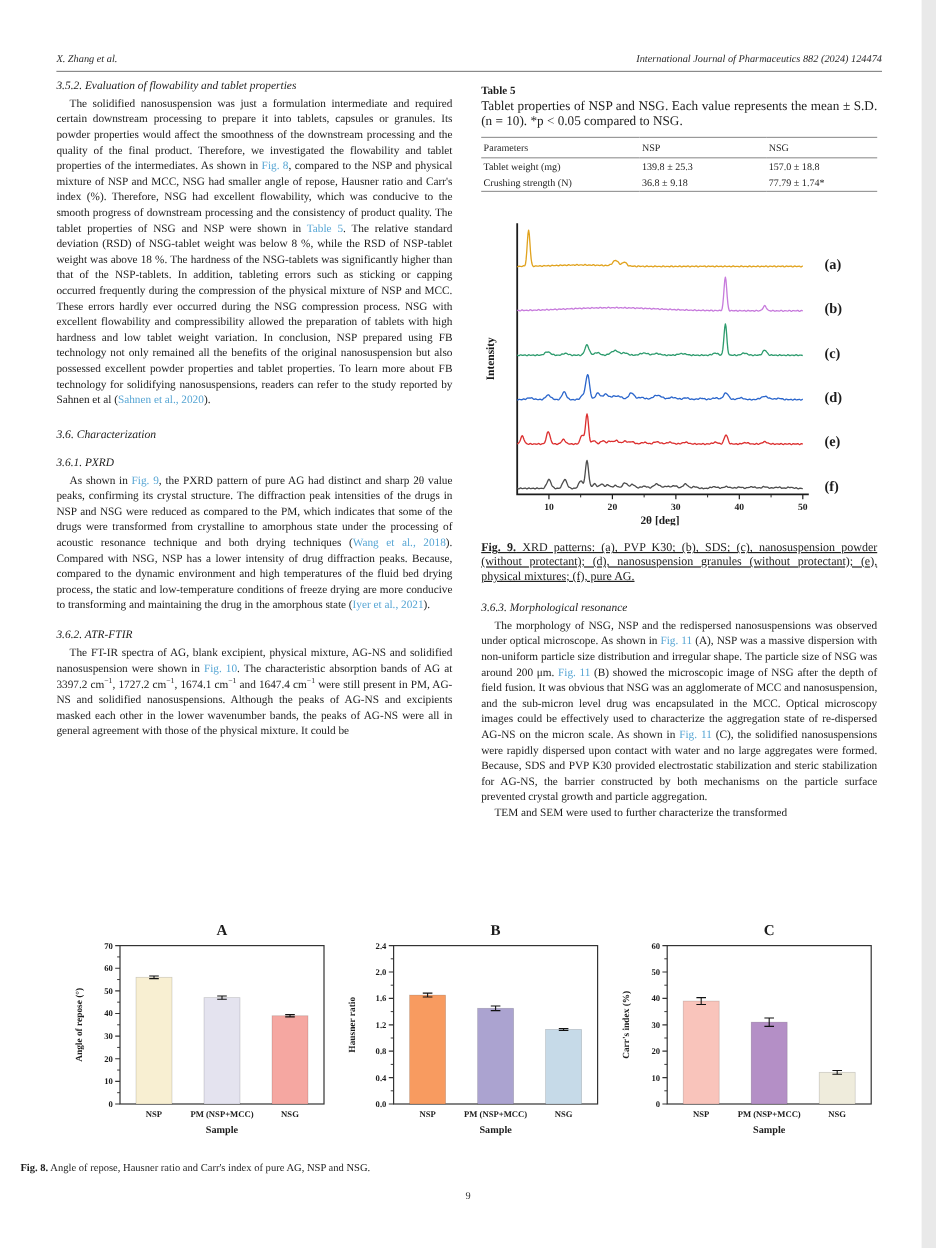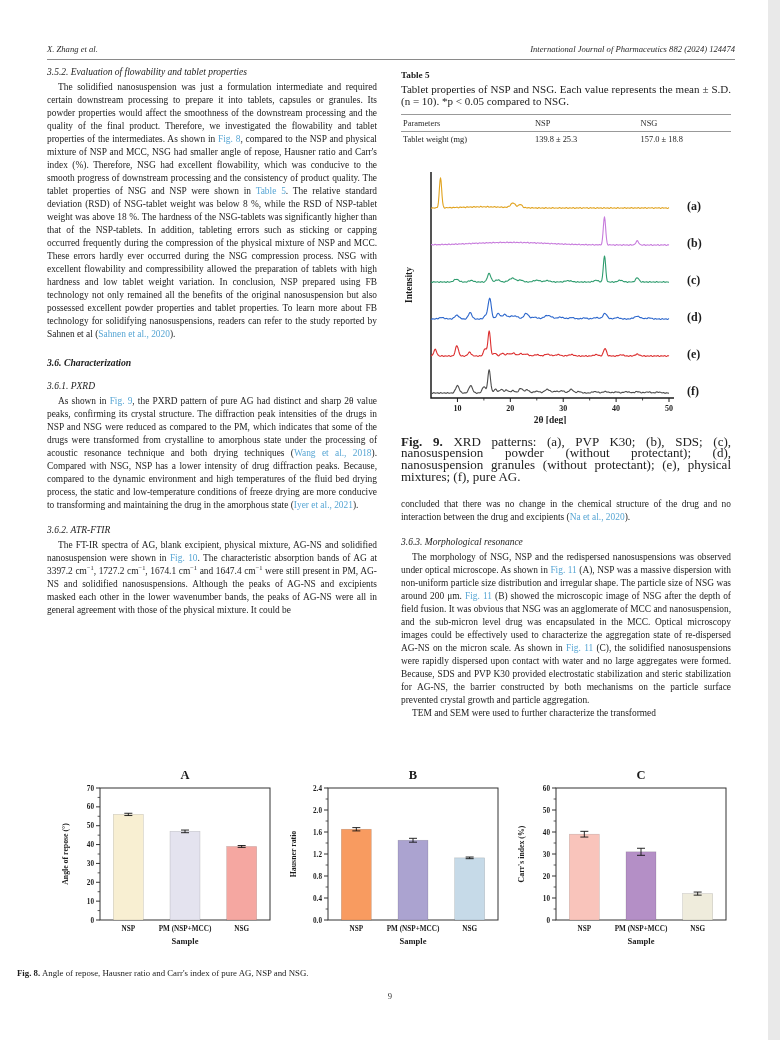--- a/index.html
+++ b/index.html
@@ -6,35 +6,35 @@
   .page{position:relative;width:768px;height:1040px;background:#ffffff;overflow:hidden;
         font-family:"Liberation Serif","DejaVu Serif",serif;color:#1c1c1c;}
   .hdr{position:absolute;top:44px;left:47px;width:688px;display:flex;justify-content:space-between;
        font-style:italic;font-size:8.6px;color:#2a2a2a;}
   .hdr-rule{position:absolute;top:59px;left:47px;width:688px;border-top:1px solid #8a8a8a;}
   .cols{position:absolute;top:67px;left:47px;width:688px;display:flex;gap:24px;}
   .col{width:330px;}
   .subsec{font-style:italic;font-weight:normal;font-size:9.5px;margin:0 0 4px 0;}
   .col .subsec{margin-top:13px;}
   .col .subsec:first-child{margin-top:0;}
-  .sec{font-style:italic;font-weight:bold;font-size:9.7px;margin:16px 0 12px 0;}
+  .sec{font-style:italic;font-weight:normal;font-size:9.7px;margin:16px 0 12px 0;}
   p.body{font-size:9.4px;line-height:13px;text-align:justify;margin:0;}
   p.ind{text-indent:11px;}
   .cite{color:#58a6d4;}
   sup{font-size:6.4px;line-height:0;}
   .tbl-label{font-size:9.2px;font-weight:bold;margin:3px 0 4px 0;}
   .tbl-caption{font-size:11px;line-height:11.6px;text-align:justify;margin:0 0 7px 0;color:#222;}
   table.t5{width:100%;border-collapse:collapse;font-size:8.4px;margin:0 0 16px 0;}
   table.t5 thead tr{border-top:0.9px solid #999;border-bottom:0.9px solid #999;}
   table.t5 tbody tr.last{border-bottom:0.9px solid #999;}
   table.t5 th{text-align:left;font-weight:normal;padding:3.5px 2px;color:#2a2a2a;}
   table.t5 td{padding:2.5px 2px 2px 2px;}
   table.t5 th:nth-child(1),table.t5 td:nth-child(1){width:40%;}
   table.t5 th:nth-child(2),table.t5 td:nth-child(2){width:32%;}
-  .fig-caption{font-size:13px;line-height:11.8px;text-align:justify;margin:8px 0 15px 0;color:#222;}
+  .fig-caption{font-size:10px;line-height:11.8px;text-align:justify;margin:8px 0 15px 0;color:#222;text-decoration:underline;}
   .xrd-wrap{width:330px;margin:2px 0 0 0;}
   .fig8-row{position:absolute;top:766px;left:58px;display:flex;gap:6px;}
   .fig8-caption{position:absolute;top:959px;left:17px;width:780px;text-align:left;font-size:8.8px;}
   .pagenum{position:absolute;top:991px;left:0;width:780px;text-align:center;font-size:8.6px;color:#333;}
 </style>
 </head>
 <body>
 
 <div class="page">
 
@@ -68,20 +68,25 @@
               <th>Parameters</th>
               <th>NSP</th>
               <th>NSG</th>
             </tr>
           </thead>
           <tbody>
             <tr>
               <td>Tablet weight (mg)</td>
               <td>139.8 ± 25.3</td>
               <td>157.0 ± 18.8</td>
+            </tr>
+            <tr class="last">
+              <td>Crushing strength (N)</td>
+              <td>36.8 ± 9.18</td>
+              <td>77.79 ± 1.74*</td>
             </tr>
           </tbody>
         </table>
 
       <figure style="margin:0">
         <div class="xrd-wrap"><svg viewBox="0 0 330 262" width="330" height="262">
               <path d="M 30 10 L 30 236 L 273 236" stroke="#1c1c1c" stroke-width="1.5" fill="none"></path>
               <line x1="56.44444444444444" y1="236" x2="56.44444444444444" y2="240" stroke="#1c1c1c" stroke-width="1"></line>
               <text x="56.44444444444444" y="249" font-size="8" text-anchor="middle" font-family="&quot;Liberation Serif&quot;,serif" font-weight="bold" fill="#1c1c1c">10</text>
               <line x1="109.33333333333333" y1="236" x2="109.33333333333333" y2="240" stroke="#1c1c1c" stroke-width="1"></line>
@@ -107,21 +112,20 @@
               <path d="M 30.00 157.41 L 30.53 157.26 L 31.06 156.94 L 31.59 156.79 L 32.12 156.88 L 32.64 156.98 L 33.17 157.03 L 33.70 157.12 L 34.23 156.99 L 34.76 156.66 L 35.29 156.41 L 35.82 156.51 L 36.35 156.81 L 36.88 156.91 L 37.40 156.59 L 37.93 156.07 L 38.46 155.72 L 38.99 155.67 L 39.52 155.71 L 40.05 155.64 L 40.58 155.70 L 41.11 155.67 L 41.64 155.51 L 42.16 155.47 L 42.69 155.80 L 43.22 156.37 L 43.75 156.77 L 44.28 156.75 L 44.81 156.50 L 45.34 156.41 L 45.87 156.61 L 46.40 156.88 L 46.92 156.97 L 47.45 156.99 L 47.98 157.00 L 48.51 156.81 L 49.04 156.66 L 49.57 156.80 L 50.10 157.14 L 50.63 157.28 L 51.16 156.97 L 51.68 156.35 L 52.21 155.82 L 52.74 155.53 L 53.27 155.28 L 53.80 154.80 L 54.33 154.15 L 54.86 153.66 L 55.39 153.19 L 55.92 152.94 L 56.44 153.19 L 56.97 153.87 L 57.50 154.57 L 58.03 154.95 L 58.56 155.10 L 59.09 155.37 L 59.62 155.92 L 60.15 156.52 L 60.68 156.87 L 61.20 156.91 L 61.73 156.91 L 62.26 156.87 L 62.79 156.77 L 63.32 156.87 L 63.85 157.15 L 64.38 157.26 L 64.91 156.89 L 65.44 156.14 L 65.96 155.33 L 66.49 154.66 L 67.02 153.94 L 67.55 152.93 L 68.08 151.72 L 68.61 150.79 L 69.14 150.46 L 69.67 150.65 L 70.20 151.52 L 70.72 152.90 L 71.25 154.27 L 71.78 155.15 L 72.31 155.56 L 72.84 155.87 L 73.37 156.37 L 73.90 156.92 L 74.43 157.22 L 74.96 157.16 L 75.48 156.99 L 76.01 156.98 L 76.54 156.92 L 77.07 156.96 L 77.60 157.18 L 78.13 157.34 L 78.66 157.18 L 79.19 156.78 L 79.72 156.51 L 80.24 156.62 L 80.77 156.88 L 81.30 156.86 L 81.83 156.35 L 82.36 155.55 L 82.89 154.78 L 83.42 154.10 L 83.95 153.43 L 84.48 153.05 L 85.00 152.60 L 85.53 151.51 L 86.06 149.43 L 86.59 146.48 L 87.12 143.11 L 87.65 139.84 L 88.18 137.28 L 88.71 136.15 L 89.24 137.08 L 89.76 140.04 L 90.29 144.20 L 90.82 148.34 L 91.35 151.83 L 91.88 154.30 L 92.41 155.54 L 92.94 155.78 L 93.47 155.59 L 94.00 155.39 L 94.52 155.15 L 95.05 154.53 L 95.58 153.46 L 96.11 152.28 L 96.64 151.50 L 97.17 151.34 L 97.70 151.62 L 98.23 152.19 L 98.76 153.01 L 99.28 153.62 L 99.81 153.84 L 100.34 153.87 L 100.87 153.95 L 101.40 154.03 L 101.93 153.81 L 102.46 153.20 L 102.99 152.49 L 103.52 152.14 L 104.04 152.32 L 104.57 152.77 L 105.10 153.24 L 105.63 153.83 L 106.16 154.22 L 106.69 154.30 L 107.22 154.30 L 107.75 154.48 L 108.28 154.79 L 108.80 154.89 L 109.33 154.58 L 109.86 154.07 L 110.39 153.78 L 110.92 153.86 L 111.45 154.10 L 111.98 154.20 L 112.51 154.27 L 113.04 154.29 L 113.56 154.08 L 114.09 153.89 L 114.62 154.01 L 115.15 154.42 L 115.68 154.76 L 116.21 154.81 L 116.74 154.70 L 117.27 154.80 L 117.80 155.26 L 118.32 155.84 L 118.85 156.18 L 119.38 156.23 L 119.91 156.24 L 120.44 155.94 L 120.97 155.50 L 121.50 155.16 L 122.03 154.92 L 122.56 154.46 L 123.08 153.57 L 123.61 152.47 L 124.14 151.63 L 124.67 151.36 L 125.20 151.51 L 125.73 151.77 L 126.26 152.06 L 126.79 152.54 L 127.32 153.11 L 127.84 153.66 L 128.37 154.38 L 128.90 155.20 L 129.43 155.78 L 129.96 155.84 L 130.49 155.51 L 131.02 155.22 L 131.55 155.24 L 132.08 155.45 L 132.60 155.51 L 133.13 155.34 L 133.66 155.19 L 134.19 155.18 L 134.72 155.17 L 135.25 155.38 L 135.78 155.84 L 136.31 156.24 L 136.84 156.27 L 137.36 156.02 L 137.89 155.88 L 138.42 156.08 L 138.95 156.45 L 139.48 156.62 L 140.01 156.44 L 140.54 156.12 L 141.07 155.91 L 141.60 155.60 L 142.12 155.36 L 142.65 155.29 L 143.18 155.16 L 143.71 154.71 L 144.24 154.03 L 144.77 153.50 L 145.30 153.41 L 145.83 153.62 L 146.36 153.75 L 146.88 153.63 L 147.41 153.44 L 147.94 153.48 L 148.47 153.69 L 149.00 153.90 L 149.53 154.34 L 150.06 154.79 L 150.59 154.96 L 151.12 154.89 L 151.64 154.90 L 152.17 155.28 L 152.70 155.88 L 153.23 156.29 L 153.76 156.29 L 154.29 156.06 L 154.82 155.93 L 155.35 155.95 L 155.88 155.89 L 156.40 155.88 L 156.93 155.88 L 157.46 155.64 L 157.99 155.18 L 158.52 154.84 L 159.05 154.92 L 159.58 155.31 L 160.11 155.61 L 160.64 155.58 L 161.16 155.39 L 161.69 155.37 L 162.22 155.61 L 162.75 155.89 L 163.28 156.13 L 163.81 156.40 L 164.34 156.45 L 164.87 156.24 L 165.40 156.07 L 165.92 156.22 L 166.45 156.58 L 166.98 156.78 L 167.51 156.55 L 168.04 156.07 L 168.57 155.72 L 169.10 155.65 L 169.63 155.68 L 170.16 155.64 L 170.68 155.72 L 171.21 155.71 L 171.74 155.53 L 172.27 155.46 L 172.80 155.75 L 173.33 156.31 L 173.86 156.75 L 174.39 156.79 L 174.92 156.55 L 175.44 156.43 L 175.97 156.58 L 176.50 156.83 L 177.03 156.90 L 177.56 156.92 L 178.09 156.89 L 178.62 156.64 L 179.15 156.38 L 179.68 156.41 L 180.20 156.68 L 180.73 156.83 L 181.26 156.59 L 181.79 156.09 L 182.32 155.74 L 182.85 155.77 L 183.38 155.99 L 183.91 156.11 L 184.44 156.09 L 184.96 156.19 L 185.49 156.15 L 186.02 156.11 L 186.55 156.33 L 187.08 156.79 L 187.61 157.13 L 188.14 157.06 L 188.67 156.69 L 189.20 156.41 L 189.72 156.47 L 190.25 156.69 L 190.78 156.74 L 191.31 156.54 L 191.84 156.32 L 192.37 156.06 L 192.90 155.76 L 193.43 155.69 L 193.96 155.89 L 194.48 156.05 L 195.01 155.89 L 195.54 155.51 L 196.07 155.30 L 196.60 155.51 L 197.13 155.97 L 197.66 156.29 L 198.19 156.33 L 198.72 156.24 L 199.24 156.13 L 199.77 155.82 L 200.30 155.52 L 200.83 155.26 L 201.36 154.79 L 201.89 153.88 L 202.42 152.68 L 202.95 151.71 L 203.48 151.34 L 204.00 151.52 L 204.53 151.92 L 205.06 152.33 L 205.59 152.86 L 206.12 153.66 L 206.65 154.39 L 207.18 155.14 L 207.71 155.96 L 208.24 156.59 L 208.76 156.77 L 209.29 156.56 L 209.82 156.36 L 210.35 156.49 L 210.88 156.83 L 211.41 157.01 L 211.94 156.84 L 212.47 156.49 L 213.00 156.26 L 213.52 156.12 L 214.05 155.94 L 214.58 155.96 L 215.11 156.01 L 215.64 155.83 L 216.17 155.44 L 216.70 155.19 L 217.23 155.39 L 217.76 155.90 L 218.28 156.33 L 218.81 156.42 L 219.34 156.33 L 219.87 156.36 L 220.40 156.57 L 220.93 156.70 L 221.46 156.91 L 221.99 157.13 L 222.52 157.09 L 223.04 156.78 L 223.57 156.54 L 224.10 156.67 L 224.63 157.08 L 225.16 157.37 L 225.69 157.29 L 226.22 156.99 L 226.75 156.80 L 227.28 156.85 L 227.80 156.92 L 228.33 156.95 L 228.86 157.02 L 229.39 156.88 L 229.92 156.48 L 230.45 156.11 L 230.98 156.06 L 231.51 156.27 L 232.04 156.34 L 232.56 156.01 L 233.09 155.42 L 233.62 154.94 L 234.15 154.76 L 234.68 154.69 L 235.21 154.56 L 235.74 154.57 L 236.27 154.50 L 236.80 154.28 L 237.32 154.17 L 237.85 154.44 L 238.38 155.05 L 238.91 155.59 L 239.44 155.75 L 239.97 155.65 L 240.50 155.64 L 241.03 155.91 L 241.56 156.27 L 242.08 156.45 L 242.61 156.58 L 243.14 156.62 L 243.67 156.41 L 244.20 156.18 L 244.73 156.21 L 245.26 156.49 L 245.79 156.68 L 246.32 156.48 L 246.84 156.02 L 247.37 155.70 L 247.90 155.74 L 248.43 155.99 L 248.96 156.15 L 249.49 156.17 L 250.02 156.31 L 250.55 156.28 L 251.08 156.23 L 251.60 156.43 L 252.13 156.88 L 252.66 157.23 L 253.19 157.19 L 253.72 156.84 L 254.25 156.59 L 254.78 156.67 L 255.31 156.96 L 255.84 157.12 L 256.36 157.06 L 256.89 157.01 L 257.42 156.92 L 257.95 156.77 L 258.48 156.84 L 259.01 157.16 L 259.54 157.42 L 260.07 157.31 L 260.60 156.91 L 261.12 156.61 L 261.65 156.68 L 262.18 156.99 L 262.71 157.19 L 263.24 157.13 L 263.77 157.01 L 264.30 156.96 L 264.83 156.83 L 265.36 156.88 L 265.88 157.15 L 266.41 157.39 L 266.94 157.29 L 267.47 156.89 L 268.00 156.59" stroke="#2b66cc" stroke-width="1.1" fill="none" stroke-linejoin="round"></path>
               <text x="286" y="159" font-size="12" text-anchor="start" font-family="&quot;Liberation Serif&quot;,serif" font-weight="bold" fill="#1c1c1c">(d)</text>
               <path d="M 30.00 193.86 L 30.53 193.70 L 31.06 193.26 L 31.59 192.71 L 32.12 191.92 L 32.64 190.66 L 33.17 189.01 L 33.70 187.57 L 34.23 187.07 L 34.76 187.76 L 35.29 189.19 L 35.82 190.67 L 36.35 191.79 L 36.88 192.62 L 37.40 193.29 L 37.93 193.68 L 38.46 193.91 L 38.99 194.18 L 39.52 194.26 L 40.05 194.02 L 40.58 193.66 L 41.11 193.57 L 41.64 193.87 L 42.16 194.26 L 42.69 194.37 L 43.22 194.15 L 43.75 193.91 L 44.28 193.88 L 44.81 193.98 L 45.34 194.02 L 45.87 194.17 L 46.40 194.22 L 46.92 194.01 L 47.45 193.68 L 47.98 193.59 L 48.51 193.89 L 49.04 194.29 L 49.57 194.40 L 50.10 194.16 L 50.63 193.85 L 51.16 193.75 L 51.68 193.76 L 52.21 193.54 L 52.74 193.05 L 53.27 192.04 L 53.80 190.21 L 54.33 187.78 L 54.86 185.48 L 55.39 184.06 L 55.92 183.81 L 56.44 184.57 L 56.97 186.03 L 57.50 187.92 L 58.03 189.97 L 58.56 191.77 L 59.09 192.96 L 59.62 193.58 L 60.15 193.94 L 60.68 193.92 L 61.20 193.71 L 61.73 193.65 L 62.26 193.93 L 62.79 194.32 L 63.32 194.42 L 63.85 194.12 L 64.38 193.69 L 64.91 193.45 L 65.44 193.36 L 65.96 193.09 L 66.49 192.46 L 67.02 191.76 L 67.55 190.94 L 68.08 190.17 L 68.61 189.89 L 69.14 190.36 L 69.67 191.28 L 70.20 192.13 L 70.72 192.59 L 71.25 192.82 L 71.78 193.14 L 72.31 193.60 L 72.84 193.96 L 73.37 194.04 L 73.90 194.00 L 74.43 193.98 L 74.96 193.81 L 75.48 193.74 L 76.01 193.97 L 76.54 194.32 L 77.07 194.43 L 77.60 194.14 L 78.13 193.74 L 78.66 193.61 L 79.19 193.81 L 79.72 194.04 L 80.24 193.95 L 80.77 193.51 L 81.30 192.81 L 81.83 191.57 L 82.36 189.94 L 82.89 188.40 L 83.42 187.32 L 83.95 186.81 L 84.48 186.80 L 85.00 187.04 L 85.53 186.88 L 86.06 185.29 L 86.59 181.51 L 87.12 176.02 L 87.65 170.96 L 88.18 168.93 L 88.71 170.97 L 89.24 176.15 L 89.76 182.47 L 90.29 187.87 L 90.82 191.14 L 91.35 192.30 L 91.88 192.19 L 92.41 191.77 L 92.94 191.56 L 93.47 191.52 L 94.00 191.47 L 94.52 191.47 L 95.05 191.73 L 95.58 192.27 L 96.11 192.73 L 96.64 193.24 L 97.17 193.73 L 97.70 193.86 L 98.23 193.46 L 98.76 192.77 L 99.28 192.21 L 99.81 191.97 L 100.34 191.87 L 100.87 191.65 L 101.40 191.34 L 101.93 191.25 L 102.46 191.56 L 102.99 191.99 L 103.52 192.43 L 104.04 192.88 L 104.57 193.02 L 105.10 192.65 L 105.63 192.00 L 106.16 191.55 L 106.69 191.55 L 107.22 191.80 L 107.75 191.94 L 108.28 191.87 L 108.80 191.80 L 109.33 191.87 L 109.86 191.98 L 110.39 191.87 L 110.92 191.81 L 111.45 191.65 L 111.98 191.26 L 112.51 190.86 L 113.04 190.84 L 113.56 191.36 L 114.09 192.10 L 114.62 192.60 L 115.15 192.72 L 115.68 192.67 L 116.21 192.72 L 116.74 192.81 L 117.27 192.73 L 117.80 192.59 L 118.32 192.38 L 118.85 191.95 L 119.38 191.44 L 119.91 191.26 L 120.44 191.56 L 120.97 192.11 L 121.50 192.45 L 122.03 192.41 L 122.56 192.22 L 123.08 192.19 L 123.61 192.31 L 124.14 192.34 L 124.67 192.28 L 125.20 192.28 L 125.73 192.15 L 126.26 191.96 L 126.79 192.04 L 127.32 192.53 L 127.84 193.20 L 128.37 193.61 L 128.90 193.60 L 129.43 193.42 L 129.96 193.43 L 130.49 193.66 L 131.02 193.84 L 131.55 193.78 L 132.08 193.75 L 132.60 193.53 L 133.13 193.12 L 133.66 192.83 L 134.19 192.86 L 134.72 193.07 L 135.25 193.09 L 135.78 192.78 L 136.31 192.43 L 136.84 192.42 L 137.36 192.77 L 137.89 193.20 L 138.42 193.42 L 138.95 193.53 L 139.48 193.63 L 140.01 193.52 L 140.54 193.46 L 141.07 193.64 L 141.60 193.92 L 142.12 193.92 L 142.65 193.49 L 143.18 192.88 L 143.71 192.52 L 144.24 192.51 L 144.77 192.58 L 145.30 192.48 L 145.83 192.27 L 146.36 192.19 L 146.88 192.10 L 147.41 192.12 L 147.94 192.46 L 148.47 192.98 L 149.00 193.31 L 149.53 193.25 L 150.06 193.02 L 150.59 193.01 L 151.12 193.32 L 151.64 193.68 L 152.17 193.77 L 152.70 193.59 L 153.23 193.41 L 153.76 193.20 L 154.29 192.97 L 154.82 192.95 L 155.35 193.10 L 155.88 193.09 L 156.40 192.75 L 156.93 192.32 L 157.46 192.19 L 157.99 192.51 L 158.52 192.98 L 159.05 193.25 L 159.58 193.27 L 160.11 193.30 L 160.64 193.45 L 161.16 193.50 L 161.69 193.71 L 162.22 194.04 L 162.75 194.20 L 163.28 193.98 L 163.81 193.58 L 164.34 193.40 L 164.87 193.60 L 165.40 193.89 L 165.92 193.92 L 166.45 193.63 L 166.98 193.28 L 167.51 193.11 L 168.04 192.94 L 168.57 192.83 L 169.10 192.92 L 169.63 192.93 L 170.16 192.68 L 170.68 192.33 L 171.21 192.26 L 171.74 192.64 L 172.27 193.19 L 172.80 193.51 L 173.33 193.50 L 173.86 193.41 L 174.39 193.50 L 174.92 193.72 L 175.44 193.82 L 175.97 194.04 L 176.50 194.17 L 177.03 194.01 L 177.56 193.68 L 178.09 193.55 L 178.62 193.82 L 179.15 194.23 L 179.68 194.40 L 180.20 194.20 L 180.73 193.91 L 181.26 193.83 L 181.79 193.94 L 182.32 194.00 L 182.85 194.11 L 183.38 194.20 L 183.91 194.04 L 184.44 193.72 L 184.96 193.59 L 185.49 193.85 L 186.02 194.26 L 186.55 194.43 L 187.08 194.21 L 187.61 193.88 L 188.14 193.76 L 188.67 193.88 L 189.20 193.97 L 189.72 193.99 L 190.25 194.03 L 190.78 193.83 L 191.31 193.44 L 191.84 193.17 L 192.37 193.23 L 192.90 193.43 L 193.43 193.39 L 193.96 192.98 L 194.48 192.49 L 195.01 192.31 L 195.54 192.50 L 196.07 192.79 L 196.60 192.95 L 197.13 193.23 L 197.66 193.36 L 198.19 193.32 L 198.72 193.35 L 199.24 193.66 L 199.77 194.05 L 200.30 194.06 L 200.83 193.42 L 201.36 192.28 L 201.89 190.95 L 202.42 189.60 L 202.95 188.23 L 203.48 187.03 L 204.00 186.52 L 204.53 186.96 L 205.06 188.00 L 205.59 189.49 L 206.12 191.21 L 206.65 192.76 L 207.18 193.69 L 207.71 193.87 L 208.24 193.66 L 208.76 193.58 L 209.29 193.79 L 209.82 194.06 L 210.35 194.13 L 210.88 194.03 L 211.41 194.00 L 211.94 193.86 L 212.47 193.77 L 213.00 193.94 L 213.52 194.27 L 214.05 194.41 L 214.58 194.15 L 215.11 193.71 L 215.64 193.49 L 216.17 193.62 L 216.70 193.83 L 217.23 193.81 L 217.76 193.53 L 218.28 193.27 L 218.81 193.01 L 219.34 192.77 L 219.87 192.80 L 220.40 193.06 L 220.93 193.23 L 221.46 193.10 L 221.99 192.84 L 222.52 192.84 L 223.04 193.23 L 223.57 193.73 L 224.10 194.00 L 224.63 193.96 L 225.16 193.89 L 225.69 193.92 L 226.22 193.86 L 226.75 193.97 L 227.28 194.23 L 227.80 194.36 L 228.33 194.13 L 228.86 193.73 L 229.39 193.54 L 229.92 193.76 L 230.45 194.11 L 230.98 194.23 L 231.51 194.02 L 232.04 193.73 L 232.56 193.58 L 233.09 193.36 L 233.62 193.17 L 234.15 193.11 L 234.68 192.96 L 235.21 192.52 L 235.74 191.98 L 236.27 191.75 L 236.80 192.04 L 237.32 192.59 L 237.85 193.00 L 238.38 193.10 L 238.91 193.13 L 239.44 193.32 L 239.97 193.61 L 240.50 193.76 L 241.03 194.02 L 241.56 194.19 L 242.08 194.04 L 242.61 193.71 L 243.14 193.55 L 243.67 193.79 L 244.20 194.21 L 244.73 194.39 L 245.26 194.22 L 245.79 193.93 L 246.32 193.84 L 246.84 193.94 L 247.37 194.00 L 247.90 194.11 L 248.43 194.21 L 248.96 194.06 L 249.49 193.74 L 250.02 193.58 L 250.55 193.82 L 251.08 194.23 L 251.60 194.42 L 252.13 194.23 L 252.66 193.90 L 253.19 193.78 L 253.72 193.89 L 254.25 194.00 L 254.78 194.06 L 255.31 194.15 L 255.84 194.04 L 256.36 193.75 L 256.89 193.61 L 257.42 193.84 L 257.95 194.25 L 258.48 194.44 L 259.01 194.24 L 259.54 193.87 L 260.07 193.72 L 260.60 193.85 L 261.12 194.01 L 261.65 194.00 L 262.18 194.09 L 262.71 194.02 L 263.24 193.78 L 263.77 193.65 L 264.30 193.86 L 264.83 194.26 L 265.36 194.45 L 265.88 194.23 L 266.41 193.85 L 266.94 193.67 L 267.47 193.81 L 268.00 194.03" stroke="#dc2f2f" stroke-width="1.1" fill="none" stroke-linejoin="round"></path>
               <text x="286" y="196" font-size="12" text-anchor="start" font-family="&quot;Liberation Serif&quot;,serif" font-weight="bold" fill="#1c1c1c">(e)</text>
               <path d="M 30.00 230.80 L 30.53 231.11 L 31.06 231.41 L 31.59 231.36 L 32.12 230.98 L 32.64 230.64 L 33.17 230.66 L 33.70 230.94 L 34.23 231.16 L 34.76 231.12 L 35.29 231.01 L 35.82 230.96 L 36.35 230.82 L 36.88 230.84 L 37.40 231.11 L 37.93 231.39 L 38.46 231.34 L 38.99 230.96 L 39.52 230.62 L 40.05 230.64 L 40.58 230.95 L 41.11 231.20 L 41.64 231.18 L 42.16 231.03 L 42.69 230.99 L 43.22 230.88 L 43.75 230.88 L 44.28 231.11 L 44.81 231.36 L 45.34 231.31 L 45.87 230.94 L 46.40 230.60 L 46.92 230.62 L 47.45 230.96 L 47.98 231.25 L 48.51 231.24 L 49.04 231.05 L 49.57 230.96 L 50.10 230.94 L 50.63 230.89 L 51.16 231.02 L 51.68 231.13 L 52.21 230.88 L 52.74 230.13 L 53.27 229.15 L 53.80 228.24 L 54.33 227.38 L 54.86 226.33 L 55.39 225.04 L 55.92 223.90 L 56.44 223.42 L 56.97 223.82 L 57.50 224.72 L 58.03 226.12 L 58.56 227.67 L 59.09 228.85 L 59.62 229.47 L 60.15 229.80 L 60.68 230.23 L 61.20 230.81 L 61.73 231.26 L 62.26 231.30 L 62.79 231.05 L 63.32 230.86 L 63.85 230.88 L 64.38 230.92 L 64.91 230.87 L 65.44 230.82 L 65.96 230.40 L 66.49 229.47 L 67.02 228.23 L 67.55 227.04 L 68.08 226.05 L 68.61 225.12 L 69.14 224.19 L 69.67 223.56 L 70.20 223.66 L 70.72 224.61 L 71.25 226.02 L 71.78 227.43 L 72.31 228.77 L 72.84 229.71 L 73.37 230.11 L 73.90 230.23 L 74.43 230.48 L 74.96 230.96 L 75.48 231.36 L 76.01 231.37 L 76.54 231.05 L 77.07 230.77 L 77.60 230.76 L 78.13 230.88 L 78.66 230.82 L 79.19 230.66 L 79.72 230.23 L 80.24 229.28 L 80.77 227.99 L 81.30 226.76 L 81.83 225.85 L 82.36 225.25 L 82.89 224.87 L 83.42 224.84 L 83.95 225.33 L 84.48 226.18 L 85.00 226.66 L 85.53 225.81 L 86.06 223.09 L 86.59 218.82 L 87.12 213.62 L 87.65 209.27 L 88.18 207.71 L 88.71 209.70 L 89.24 214.28 L 89.76 219.52 L 90.29 223.88 L 90.82 226.83 L 91.35 228.57 L 91.88 229.37 L 92.41 229.33 L 92.94 228.69 L 93.47 227.97 L 94.00 227.33 L 94.52 226.94 L 95.05 227.14 L 95.58 227.95 L 96.11 228.90 L 96.64 229.43 L 97.17 229.37 L 97.70 229.00 L 98.23 228.68 L 98.76 228.43 L 99.28 228.10 L 99.81 227.65 L 100.34 227.37 L 100.87 227.45 L 101.40 227.67 L 101.93 228.14 L 102.46 228.82 L 102.99 229.35 L 103.52 229.32 L 104.04 228.76 L 104.57 228.11 L 105.10 227.85 L 105.63 228.07 L 106.16 228.45 L 106.69 228.74 L 107.22 229.00 L 107.75 229.34 L 108.28 229.49 L 108.80 229.58 L 109.33 229.74 L 109.86 229.81 L 110.39 229.53 L 110.92 228.91 L 111.45 228.37 L 111.98 228.31 L 112.51 228.70 L 113.04 229.19 L 113.56 229.47 L 114.09 229.59 L 114.62 229.78 L 115.15 229.92 L 115.68 229.91 L 116.21 229.93 L 116.74 229.81 L 117.27 229.26 L 117.80 228.26 L 118.32 227.21 L 118.85 226.59 L 119.38 226.49 L 119.91 226.65 L 120.44 226.79 L 120.97 226.97 L 121.50 227.37 L 122.03 227.99 L 122.56 228.43 L 123.08 228.83 L 123.61 229.08 L 124.14 228.91 L 124.67 228.32 L 125.20 227.67 L 125.73 227.45 L 126.26 227.73 L 126.79 228.20 L 127.32 228.53 L 127.84 228.72 L 128.37 229.01 L 128.90 229.51 L 129.43 229.97 L 129.96 230.30 L 130.49 230.62 L 131.02 230.66 L 131.55 230.33 L 132.08 229.89 L 132.60 229.73 L 133.13 229.88 L 133.66 230.03 L 134.19 229.86 L 134.72 229.42 L 135.25 229.08 L 135.78 229.05 L 136.31 229.21 L 136.84 229.36 L 137.36 229.64 L 137.89 229.84 L 138.42 229.79 L 138.95 229.69 L 139.48 229.85 L 140.01 230.30 L 140.54 230.69 L 141.07 230.65 L 141.60 230.21 L 142.12 229.70 L 142.65 229.38 L 143.18 229.16 L 143.71 228.80 L 144.24 228.47 L 144.77 228.11 L 145.30 227.60 L 145.83 227.14 L 146.36 227.08 L 146.88 227.49 L 147.41 228.06 L 147.94 228.38 L 148.47 228.44 L 149.00 228.53 L 149.53 228.91 L 150.06 229.43 L 150.59 229.80 L 151.12 229.92 L 151.64 230.00 L 152.17 229.78 L 152.70 229.41 L 153.23 229.23 L 153.76 229.37 L 154.29 229.59 L 154.82 229.55 L 155.35 229.25 L 155.88 229.02 L 156.40 229.15 L 156.93 229.51 L 157.46 229.76 L 157.99 229.71 L 158.52 229.59 L 159.05 229.30 L 159.58 228.88 L 160.11 228.65 L 160.64 228.78 L 161.16 229.07 L 161.69 229.15 L 162.22 229.00 L 162.75 228.94 L 163.28 229.24 L 163.81 229.81 L 164.34 230.30 L 164.87 230.45 L 165.40 230.41 L 165.92 230.29 L 166.45 229.93 L 166.98 229.58 L 167.51 229.39 L 168.04 229.18 L 168.57 228.65 L 169.10 227.84 L 169.63 227.16 L 170.16 227.02 L 170.68 227.41 L 171.21 227.98 L 171.74 228.44 L 172.27 228.82 L 172.80 229.28 L 173.33 229.59 L 173.86 229.88 L 174.39 230.28 L 174.92 230.61 L 175.44 230.55 L 175.97 230.07 L 176.50 229.54 L 177.03 229.35 L 177.56 229.55 L 178.09 229.81 L 178.62 229.88 L 179.15 229.83 L 179.68 229.92 L 180.20 230.09 L 180.73 230.25 L 181.26 230.61 L 181.79 231.01 L 182.32 231.13 L 182.85 230.87 L 183.38 230.56 L 183.91 230.56 L 184.44 230.90 L 184.96 231.24 L 185.49 231.28 L 186.02 231.07 L 186.55 230.92 L 187.08 230.95 L 187.61 230.86 L 188.14 230.94 L 188.67 231.08 L 189.20 231.00 L 189.72 230.58 L 190.25 230.09 L 190.78 229.91 L 191.31 230.09 L 191.84 230.27 L 192.37 230.16 L 192.90 229.81 L 193.43 229.53 L 193.96 229.53 L 194.48 229.61 L 195.01 229.75 L 195.54 230.05 L 196.07 230.21 L 196.60 230.09 L 197.13 229.92 L 197.66 230.03 L 198.19 230.48 L 198.72 230.92 L 199.24 230.99 L 199.77 230.70 L 200.30 230.39 L 200.83 230.29 L 201.36 230.27 L 201.89 230.16 L 202.42 230.14 L 202.95 230.01 L 203.48 229.65 L 204.00 229.27 L 204.53 229.23 L 205.06 229.60 L 205.59 230.05 L 206.12 230.22 L 206.65 230.08 L 207.18 229.96 L 207.71 230.10 L 208.24 230.39 L 208.76 230.56 L 209.29 230.73 L 209.82 230.81 L 210.35 230.62 L 210.88 230.31 L 211.41 230.24 L 211.94 230.48 L 212.47 230.74 L 213.00 230.67 L 213.52 230.26 L 214.05 229.85 L 214.58 229.76 L 215.11 229.92 L 215.64 230.05 L 216.17 230.11 L 216.70 230.25 L 217.23 230.21 L 217.76 230.09 L 218.28 230.18 L 218.81 230.59 L 219.34 231.02 L 219.87 231.10 L 220.40 230.78 L 220.93 230.39 L 221.46 230.27 L 221.99 230.38 L 222.52 230.42 L 223.04 230.24 L 223.57 230.09 L 224.10 229.86 L 224.63 229.55 L 225.16 229.46 L 225.69 229.73 L 226.22 230.10 L 226.75 230.21 L 227.28 229.98 L 227.80 229.75 L 228.33 229.85 L 228.86 230.23 L 229.39 230.58 L 229.92 230.67 L 230.45 230.63 L 230.98 230.61 L 231.51 230.43 L 232.04 230.35 L 232.56 230.51 L 233.09 230.70 L 233.62 230.59 L 234.15 230.10 L 234.68 229.58 L 235.21 229.41 L 235.74 229.61 L 236.27 229.85 L 236.80 229.89 L 237.32 229.84 L 237.85 229.90 L 238.38 229.92 L 238.91 230.03 L 239.44 230.40 L 239.97 230.82 L 240.50 230.95 L 241.03 230.69 L 241.56 230.34 L 242.08 230.28 L 242.61 230.53 L 243.14 230.77 L 243.67 230.72 L 244.20 230.45 L 244.73 230.25 L 245.26 230.09 L 245.79 229.96 L 246.32 230.07 L 246.84 230.31 L 247.37 230.35 L 247.90 230.09 L 248.43 229.80 L 248.96 229.85 L 249.49 230.28 L 250.02 230.73 L 250.55 230.88 L 251.08 230.77 L 251.60 230.68 L 252.13 230.74 L 252.66 230.66 L 253.19 230.74 L 253.72 230.90 L 254.25 230.84 L 254.78 230.44 L 255.31 229.97 L 255.84 229.83 L 256.36 230.07 L 256.89 230.39 L 257.42 230.43 L 257.95 230.23 L 258.48 230.09 L 259.01 230.18 L 259.54 230.32 L 260.07 230.49 L 260.60 230.78 L 261.12 230.91 L 261.65 230.73 L 262.18 230.46 L 262.71 230.47 L 263.24 230.84 L 263.77 231.25 L 264.30 231.34 L 264.83 231.11 L 265.36 230.87 L 265.88 230.86 L 266.41 230.98 L 266.94 231.02 L 267.47 231.16 L 268.00 231.20" stroke="#4d4d4d" stroke-width="1.1" fill="none" stroke-linejoin="round"></path>
               <text x="286" y="233" font-size="12" text-anchor="start" font-family="&quot;Liberation Serif&quot;,serif" font-weight="bold" fill="#1c1c1c">(f)</text>
             </svg></div>
       </figure>
       <p class="fig-caption"><span style="font-weight: bold;">Fig. 9.</span><span> XRD patterns: (a), PVP K30; (b), SDS; (c), nanosuspension powder (without protectant); (d), nanosuspension granules (without protectant); (e), physical mixtures; (f), pure AG.</span></p>
 
-      <p class="body"><span>concluded that there was no change in the chemical structure of the drug and no interaction between the drug and excipients (</span><span class="cite">Na et al., 2020</span><span>).</span></p>
 
       <h3 class="subsec">3.6.3. Morphological resonance</h3>
       <p class="body ind"><span>The morphology of NSG, NSP and the redispersed nanosuspensions was observed under optical microscope. As shown in </span><span class="cite">Fig. 11</span><span> (A), NSP was a massive dispersion with non-uniform particle size distribution and irregular shape. The particle size of NSG was around 200 μm. </span><span class="cite">Fig. 11</span><span> (B) showed the microscopic image of NSG after the depth of field fusion. It was obvious that NSG was an agglomerate of MCC and nanosuspension, and the sub-micron level drug was encapsulated in the MCC. Optical microscopy images could be effectively used to characterize the aggregation state of re-dispersed AG-NS on the micron scale. As shown in </span><span class="cite">Fig. 11</span><span> (C), the solidified nanosuspensions were rapidly dispersed upon contact with water and no large aggregates were formed. Because, SDS and PVP K30 provided electrostatic stabilization and steric stabilization for AG-NS, the barrier constructed by both mechanisms on the particle surface prevented crystal growth and particle aggregation.</span></p>
       <p class="body ind"><span>TEM and SEM were used to further characterize the transformed</span></p>
     </div>
 
   </div>
 
   <div class="fig8-row">
     <div><svg viewBox="0 0 222 192" width="222" height="192">

